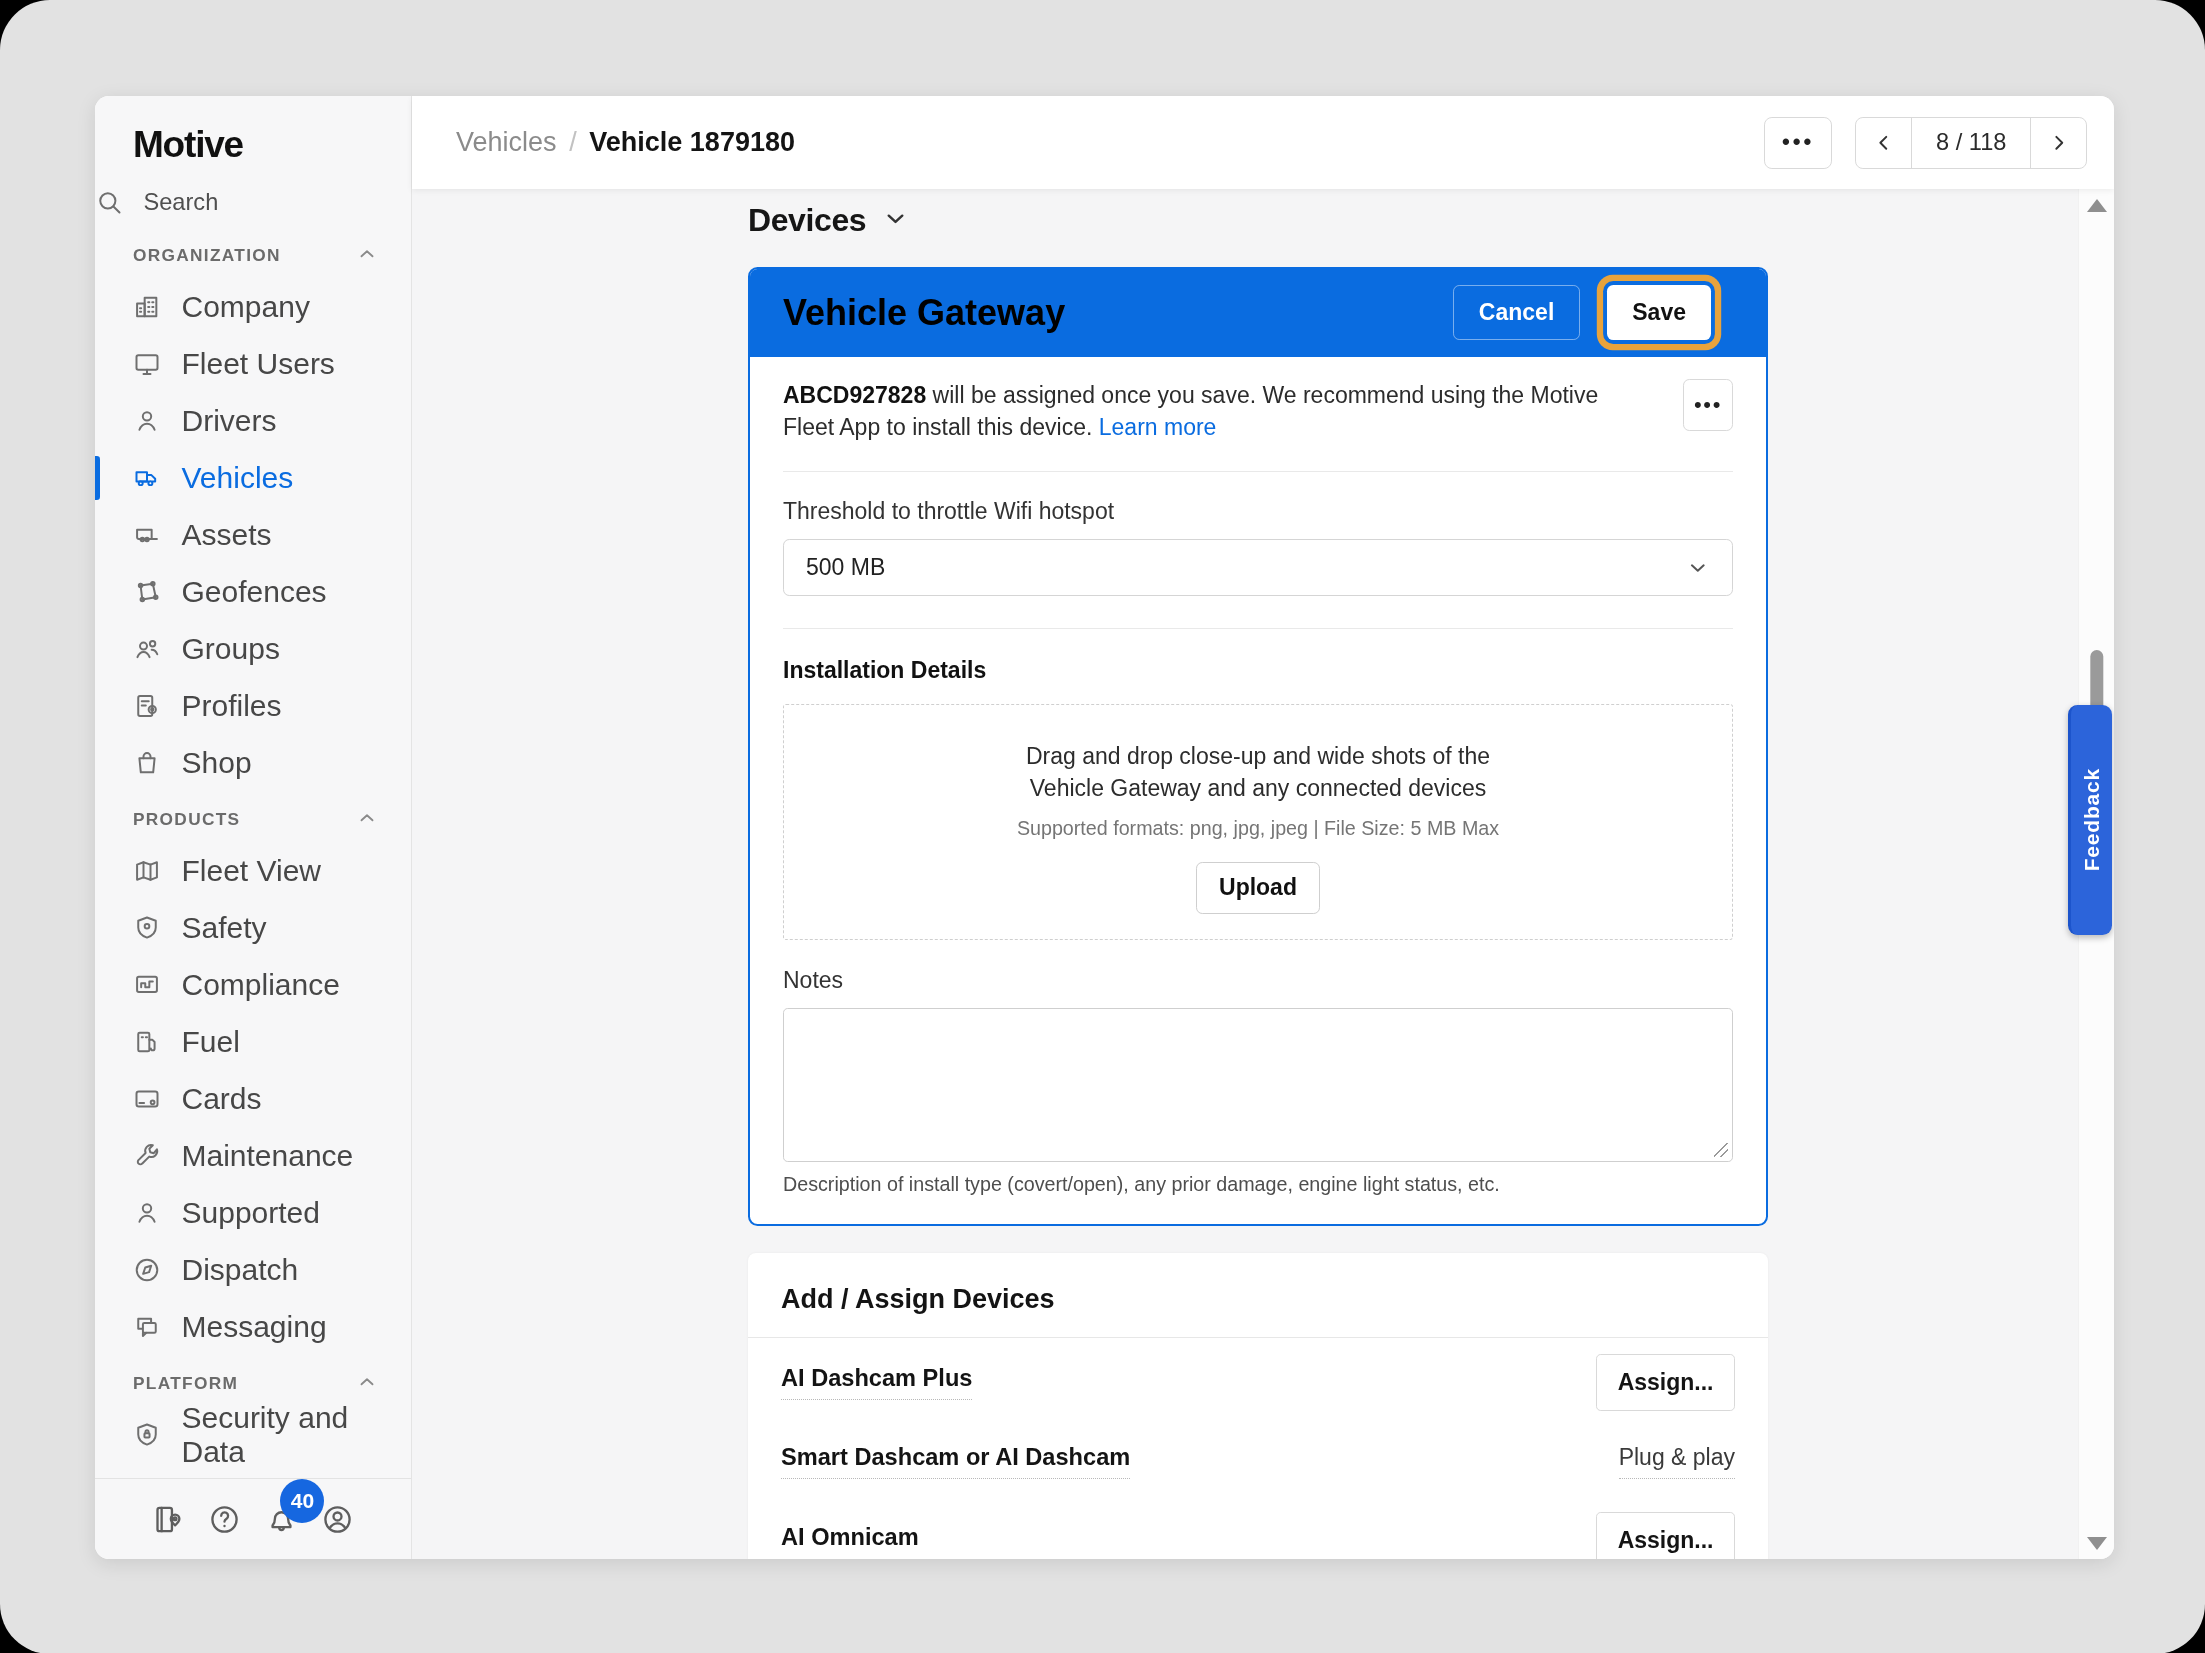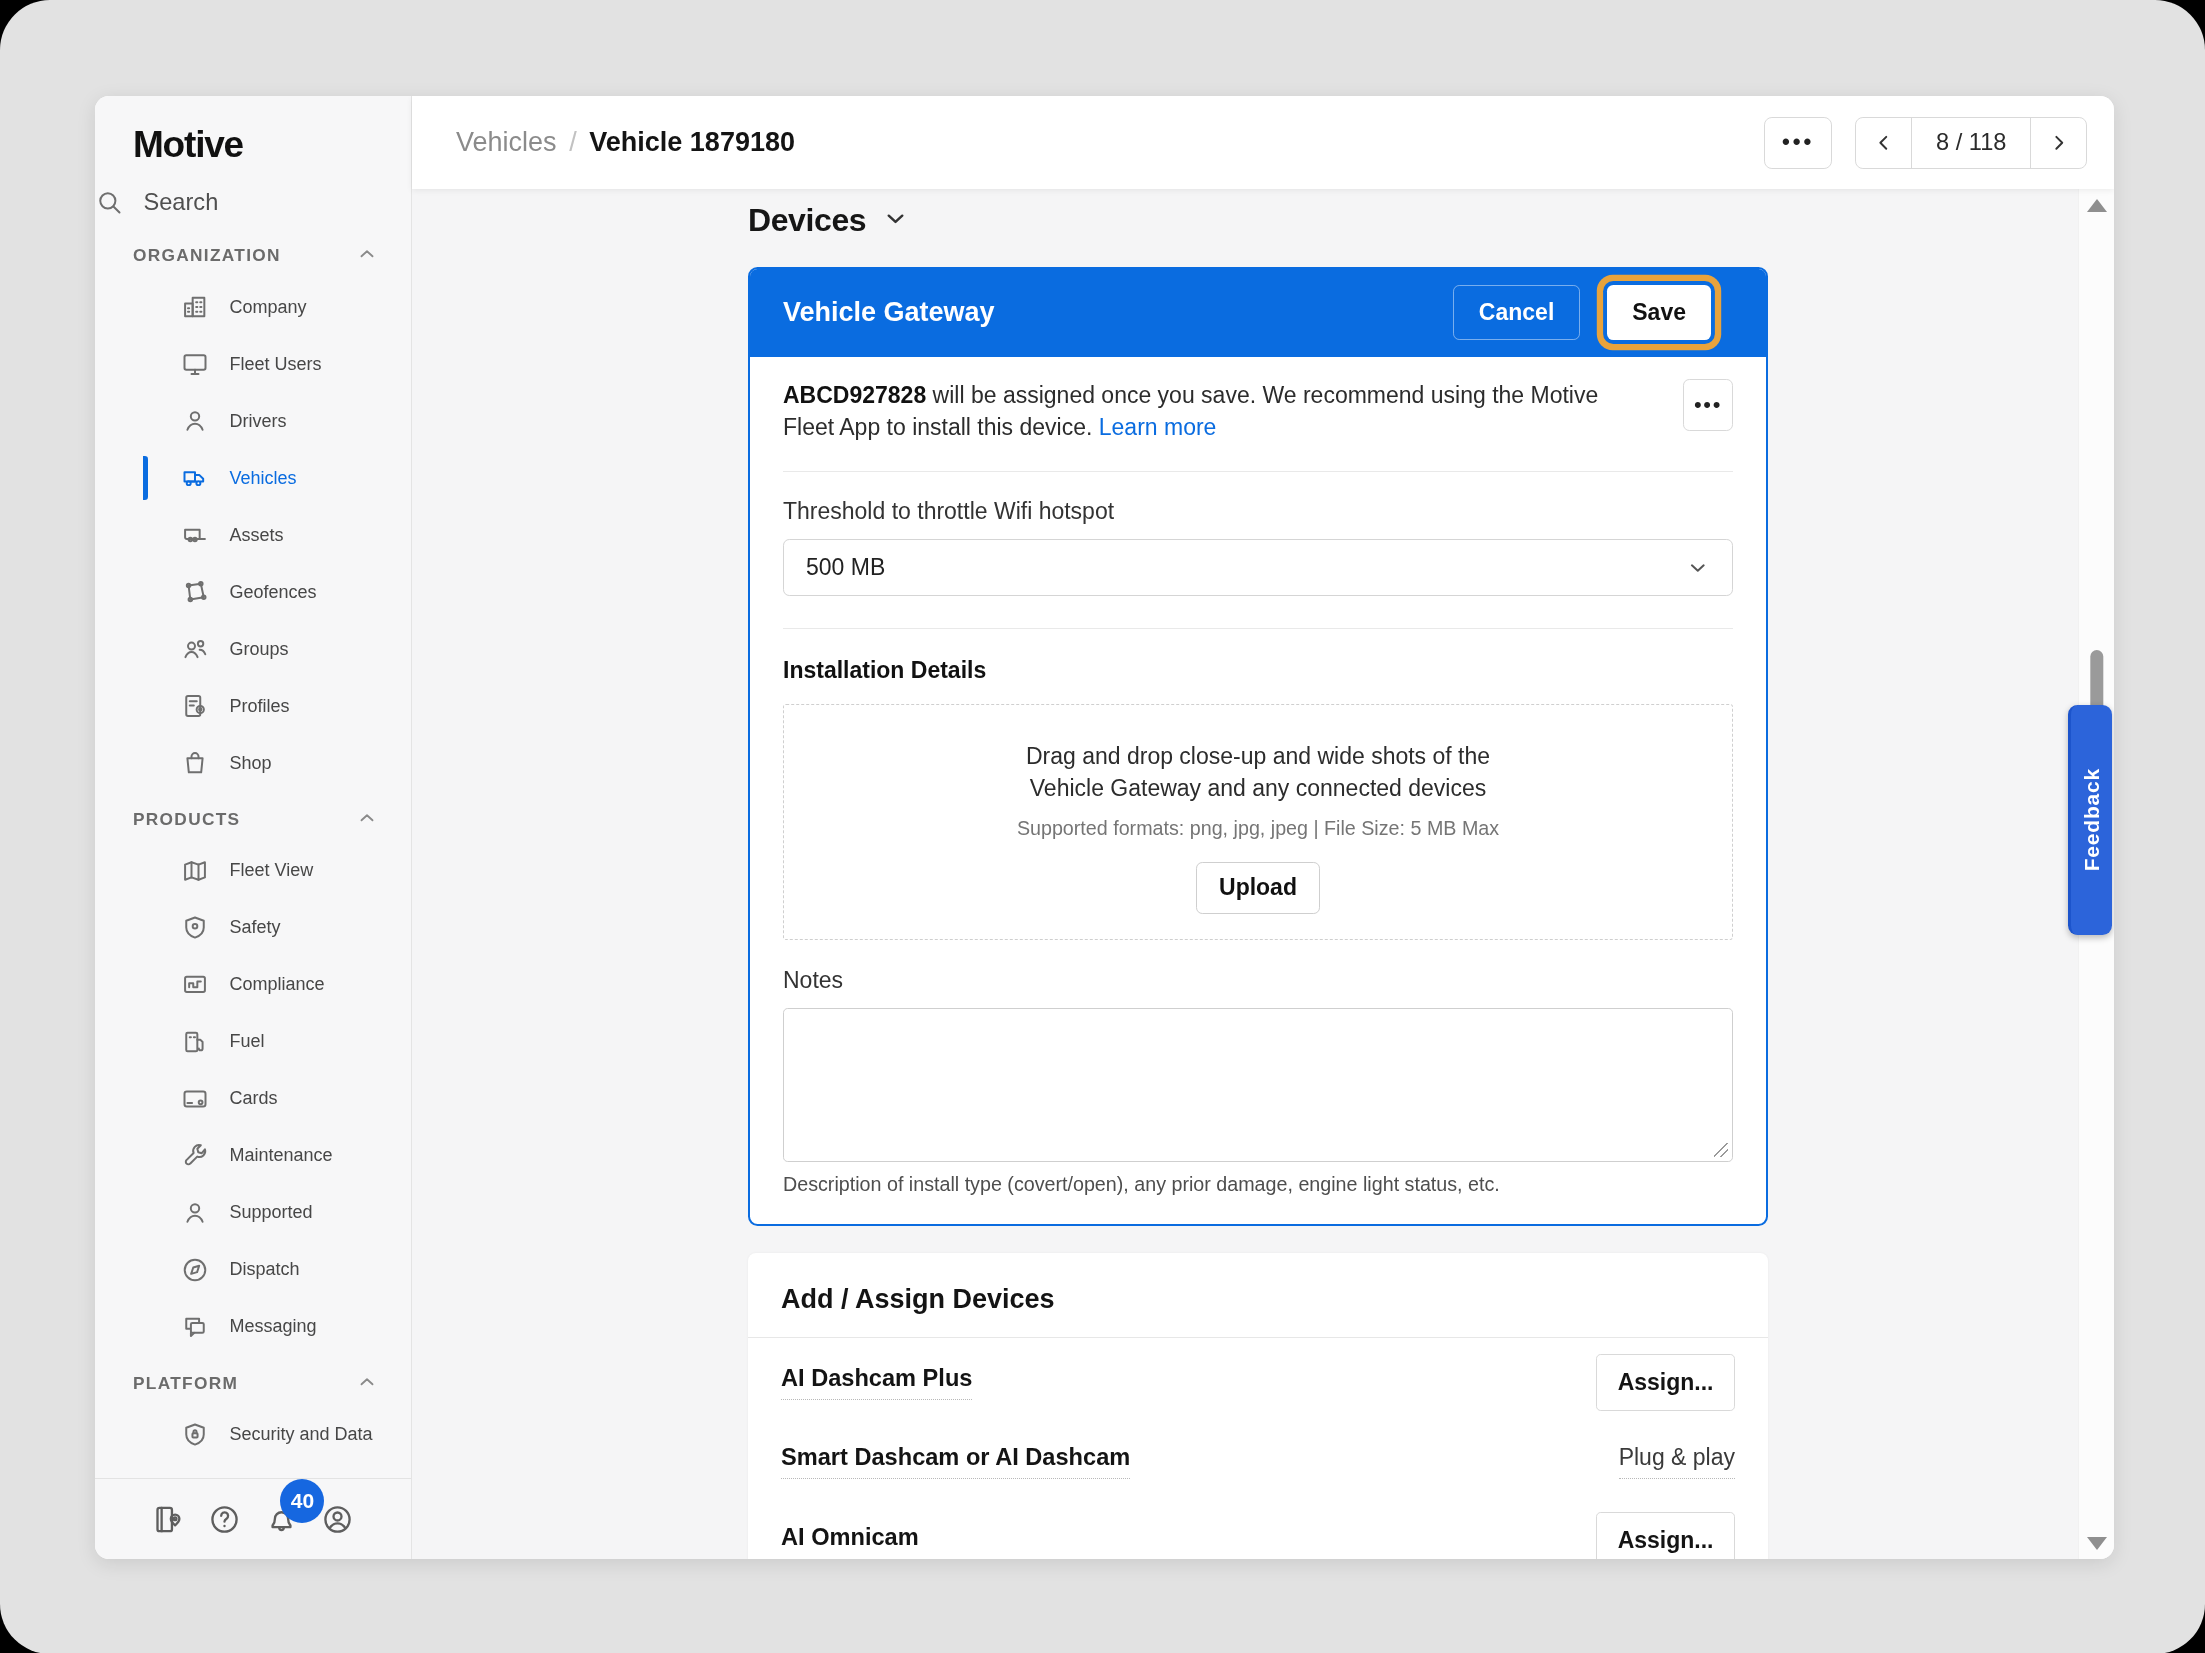--- a/index.html
+++ b/index.html
@@ -6,21 +6,21 @@
   html,body { width:2205px; height:1654px; background:#000; font-family:"Liberation Sans", sans-serif; }
   .page { position:relative; width:2205px; height:1654px; background:#e2e2e2; border-radius:50px; overflow:hidden; }
   .window { position:absolute; left:95px; top:96px; width:2019px; height:1463px; background:#fff; border-radius:14px; overflow:hidden; box-shadow:0 4.7px 19px rgba(0,0,0,0.10); }
 
   
   .sidebar { position:absolute; left:0; top:0; bottom:0; width:317px; background:#f7f7f8; border-right:0.8px solid #e4e4e4; display:flex; flex-direction:column; }
   .logo { margin:28px 0 10px 38px; font-size:37px; font-weight:800; letter-spacing:-1.2px; color:#111; }
   .sb-search { display:flex; align-items:center; gap:20.5px; height:52px; font-size:23.6px; color:#4f4f4f; cursor:pointer; }
   .sb-section { display:flex; align-items:center; justify-content:space-between; height:46px; padding:0 33px 0 38px; margin-top:4.7px; cursor:pointer; }
   .sb-section .lbl { font-size:17.3px; font-weight:700; letter-spacing:1.3px; color:#6b6b6b; }
-  .sb-item { display:flex; align-items:center; gap:20.5px; height:57px; padding-left:38px; font-size:18px; color:#474747; position:relative; cursor:pointer;margin-left:48px; }
+  .sb-item { display:flex; align-items:center; gap:20.5px; height:57px; padding-left:38px; font-size:30px; color:#474747; position:relative; cursor:pointer; }
   .sb-item.active { color:#0a6ce0; font-weight:500; }
   .sb-item.active::before { content:""; position:absolute; left:0; top:6.3px; bottom:6.3px; width:4.7px; background:#0a6ce0; border-radius:0 3.2px 3.2px 0; }
   .icon svg { width:28px; height:28px; stroke:#6f6f6f; fill:none; stroke-width:1.7; stroke-linecap:round; stroke-linejoin:round; display:block; }
   .sb-item.active .icon svg { stroke:#0a6ce0; }
   .caret svg { width:22px; height:22px; stroke:#8a8a8a; fill:none; stroke-width:2; stroke-linecap:round; stroke-linejoin:round; }
   .sb-footer { margin-top:auto; border-top:0.8px solid #e3e3e3; height:81px; display:flex; align-items:center; justify-content:space-between; padding:0 57px; }
   .sb-footer .icon svg { width:33px; height:33px; stroke:#5e5e5e; }
   .bell-wrap { position:relative; }
   .badge { position:absolute; top:-23.6px; left:15.8px; min-width:44px; height:44px; padding:0 4.7px; border-radius:22px; background:#1667e0; color:#fff; font-size:21px; font-weight:700; display:flex; align-items:center; justify-content:center; }
 
@@ -41,21 +41,21 @@
 
   .content { position:absolute; top:93px; left:0; right:0; bottom:0; background:#f5f5f6; overflow:hidden; }
   .col { position:absolute; left:336px; top:0; width:1020px; }
   .devices-head { margin-top:12.6px; display:flex; align-items:center; gap:15.8px; }
   .devices-head h2 { font-size:32px; font-weight:800; color:#161616; letter-spacing:-0.4px; }
   .devices-head .caret svg { width:27px; height:27px; stroke:#333; stroke-width:2.2; }
 
   
   .gw-card { margin-top:28px; border:2.4px solid #0a6ce0; border-radius:9.5px; background:#fff; overflow:hidden; }
   .gw-head { background:#0a6ce0; height:88px; display:flex; align-items:center; padding:0 33px; }
-  .gw-title { color:#ffffff; font-size:27px; font-weight:700; }
+  .gw-title { color:#000000; font-size:36px; font-weight:700; }
   .gw-actions { margin-left:auto; display:flex; align-items:center; gap:27px; }
   .btn-cancel { height:55px; padding:0 25px; border:0.8px solid rgba(255,255,255,0.45); border-radius:6.3px; background:transparent; color:#fff; font-size:23px; font-weight:700; cursor:pointer; }
   .btn-save { height:55px; padding:0 25px; border:none; border-radius:6.3px; background:#fff; color:#111; font-size:23px; font-weight:700; cursor:pointer; box-shadow:0 0 0 3.9px #0a6ce0, 0 0 0 10.2px #e8a33c; margin-right:22px; }
   .gw-body { padding:0 33px 28px; }
   .notice { display:flex; margin-top:22px; }
   .notice-text { max-width:851px; font-size:23px; line-height:32px; color:#2c2c2c; }
   .notice-text b { color:#111; }
   .link { color:#0a6ce0; cursor:pointer; }
   .notice-more { margin-left:auto; width:50px; height:52px; border:0.8px solid #d9d9d9; border-radius:6.3px; background:#fff; display:flex; align-items:center; justify-content:center; font-size:22px; letter-spacing:1.6px; color:#222; cursor:pointer; }
   .hr { height:0.8px; background:#e9e9e9; margin-top:28px; }

